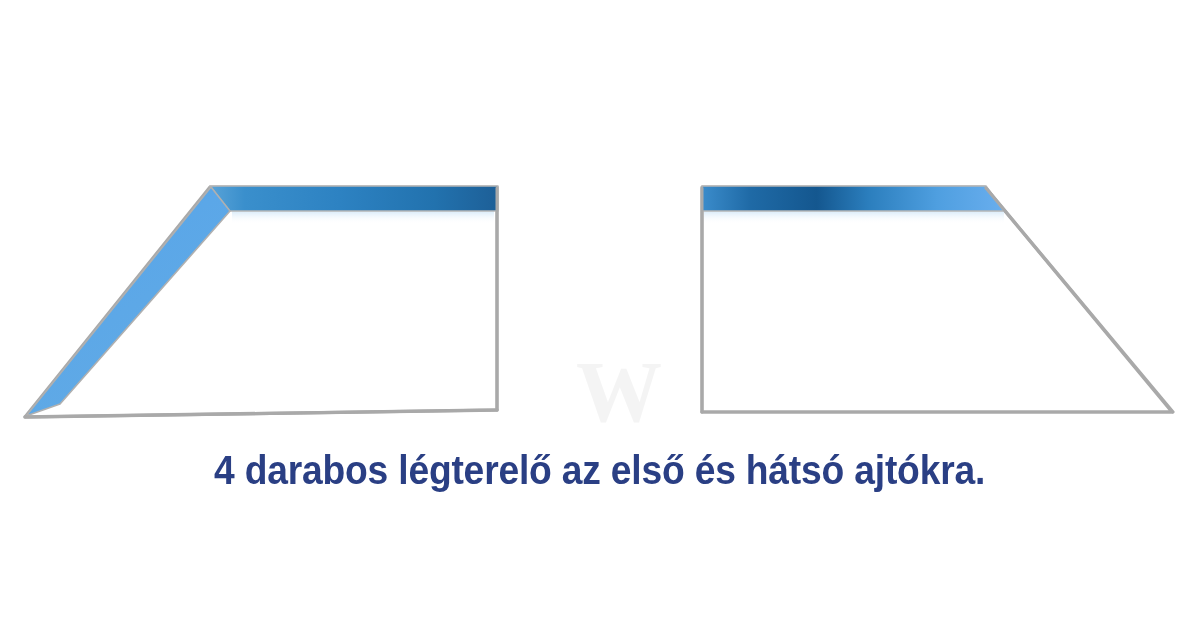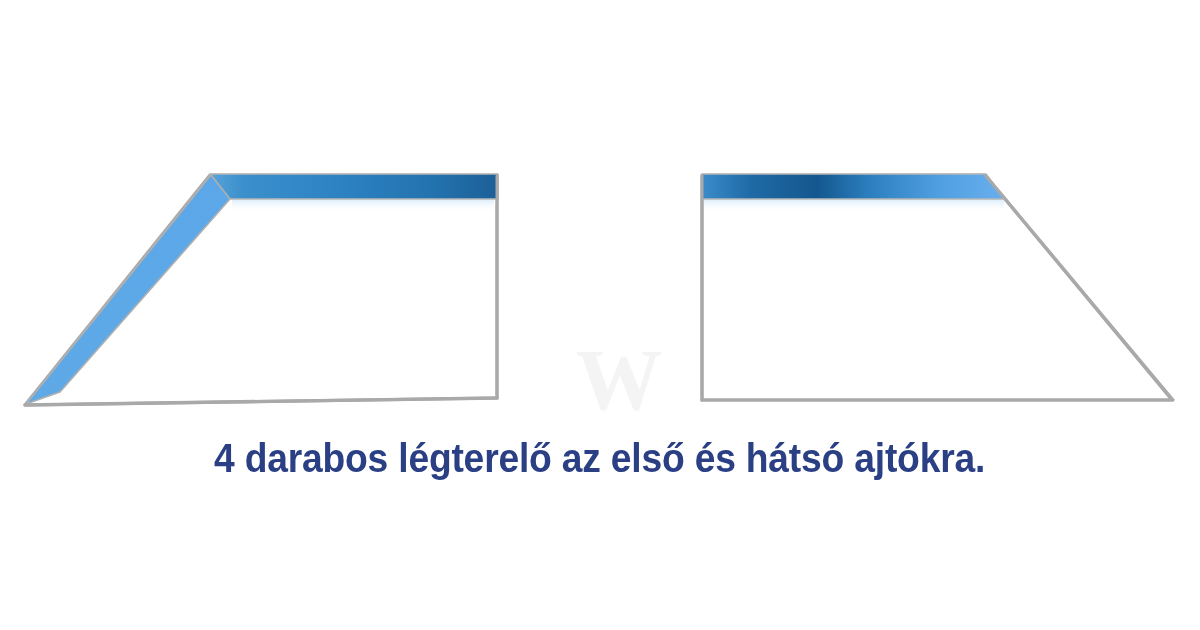--- a/index.html
+++ b/index.html
@@ -12,21 +12,21 @@
     height: 630px;
     position: relative;
     overflow: hidden;
     font-family: "Liberation Sans", sans-serif;
     background: #ffffff;
   }
 
   #canvas {
     position: absolute;
     left: 0;
-    top: 0;
+    top: 12px;
     width: 1200px;
     height: 608px;
     background: #ffffff;
   }
 
   .product-figure {
     position: absolute;
     left: 0;
     top: 0;
     width: 1200px;

